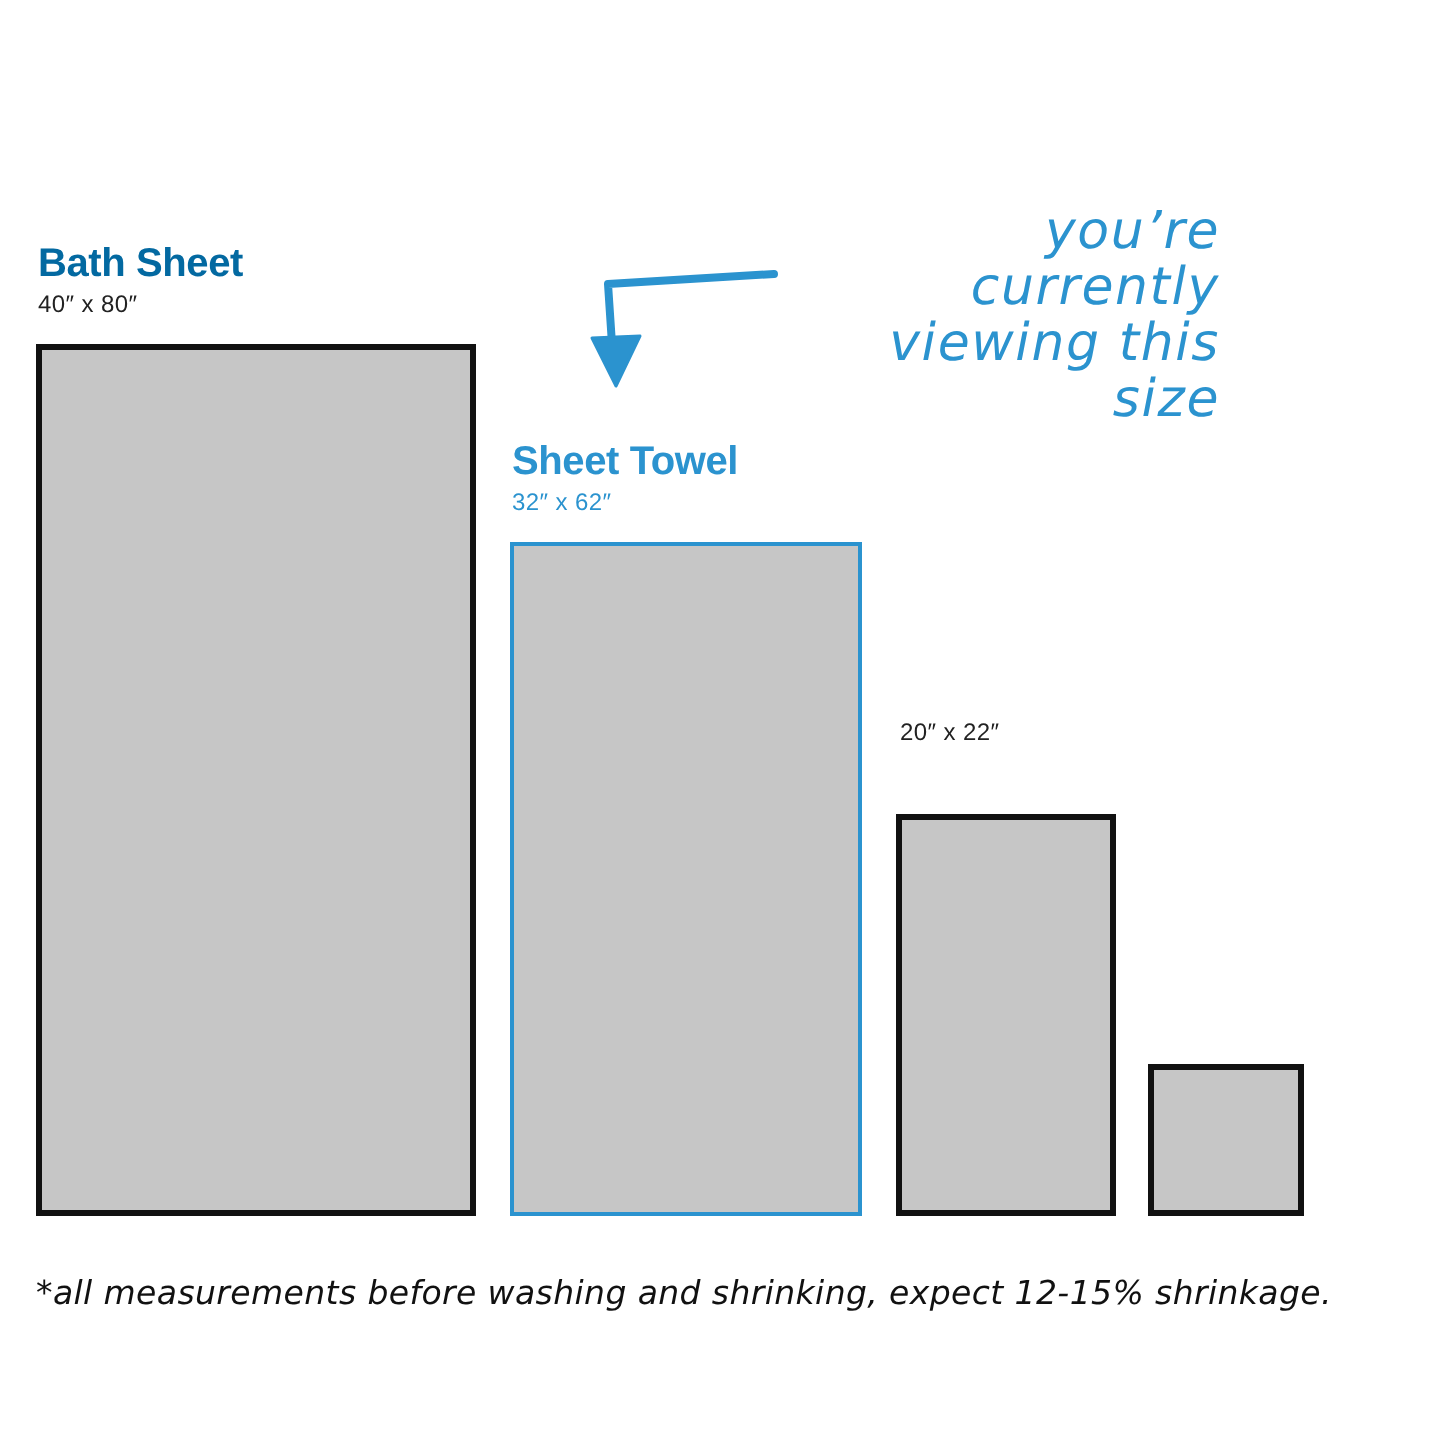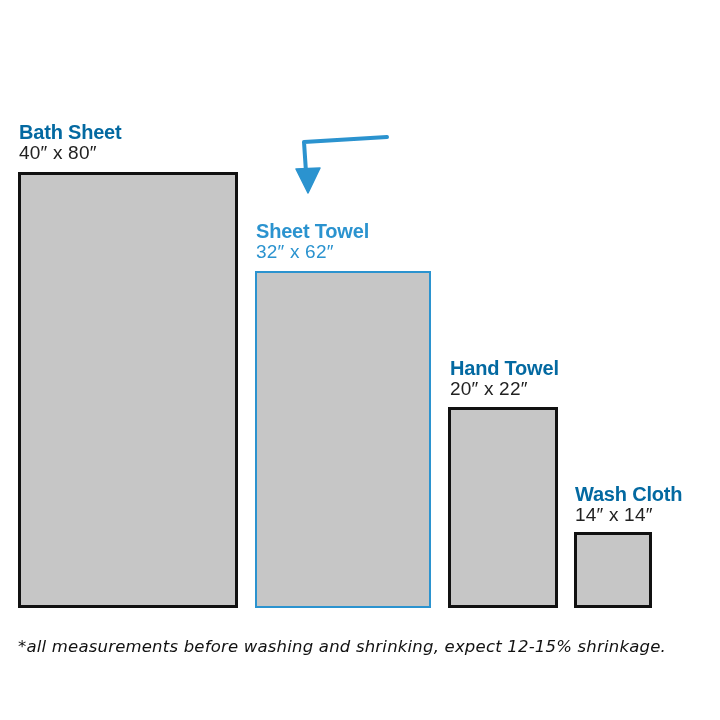--- a/index.html
+++ b/index.html
@@ -1,57 +1,56 @@
 <!DOCTYPE html>
 <html><head>
   <meta charset="utf-8">
   <style>
     html, body { margin: 0; padding: 0; background: #ffffff; }
     .canvas { position: relative; width: 720px; height: 720px; background: #ffffff; overflow: hidden; font-family: "Liberation Sans", "DejaVu Sans", sans-serif; }
     .label { position: absolute; white-space: nowrap; }
     .name { font-weight: bold; font-size: 20px; line-height: 22px; color: #0369a1; letter-spacing: -0.2px; }
-    .dims { font-size: 19px; line-height: 19px; color: #222222; letter-spacing: 0.2px; }
+    .dims { font-size: 12px; line-height: 19px; color: #222222; letter-spacing: 0.2px; }
     .active .name { color: #2b93cf; }
     .active .dims { color: #2b93cf; }
     .box { position: absolute; box-sizing: border-box; background: #c6c6c6; border: 3px solid #111111; }
     .box.active { border: 2px solid #2b93cf; }
     .callout { position: absolute; left: 395px; top: 102px; width: 215px; text-align: right; color: #2b93cf; font-style: italic; font-size: 26px; line-height: 28px; letter-spacing: 0.8px; font-family: "DejaVu Sans", sans-serif; }
     .callout span { display: block; }
     .footnote { position: absolute; left: 18px; top: 637px; font-style: italic; font-size: 16.5px; color: #111111; font-family: "DejaVu Sans", sans-serif; letter-spacing: 0.2px; white-space: nowrap; }
     svg.arrow { position: absolute; left: 0; top: 0; }
   </style>
 </head>
 <body>
 
 <div class="canvas">
 
+  <div class="callout">
+    <span>you’re currently</span>
+    <span>viewing this size</span>
+  </div>
 
   <svg class="arrow" width="720" height="720">
     <path d="M387 137 L304 142 L306 172" fill="none" stroke="#2b93cf" stroke-width="4" stroke-linejoin="round" stroke-linecap="round"></path>
     <path d="M296 169 L320 168 L308 193 Z" fill="#2b93cf" stroke="#2b93cf" stroke-width="1.5" stroke-linejoin="round"></path>
   </svg>
 
   <div class="label" style="left:19px; top:121px;">
     <div class="name">Bath Sheet</div>
     <div class="dims">40″ x 80″</div>
   </div>
   <div class="box" style="left:18px; top:172px; width:220px; height:436px;"></div>
 
   <div class="label active" style="left:256px; top:220px;">
     <div class="name">Sheet Towel</div>
     <div class="dims">32″ x 62″</div>
   </div>
   <div class="box active" style="left:255px; top:271px; width:176px; height:337px;"></div>
 
   <div class="label" style="left:450px; top:357px;">
-    <div class="name">Hand Towel</div>
     <div class="dims">20″ x 22″</div>
   </div>
   <div class="box" style="left:448px; top:407px; width:110px; height:201px;"></div>
 
-  <div class="label" style="left:575px; top:483px;">
-    <div class="name">Wash Cloth</div>
-    <div class="dims">14″ x 14″</div>
-  </div>
   <div class="box" style="left:574px; top:532px; width:78px; height:76px;"></div>
 
   <div class="footnote">*all measurements before washing and shrinking, expect 12-15% shrinkage.</div>
 </div>
 
 </body></html>

